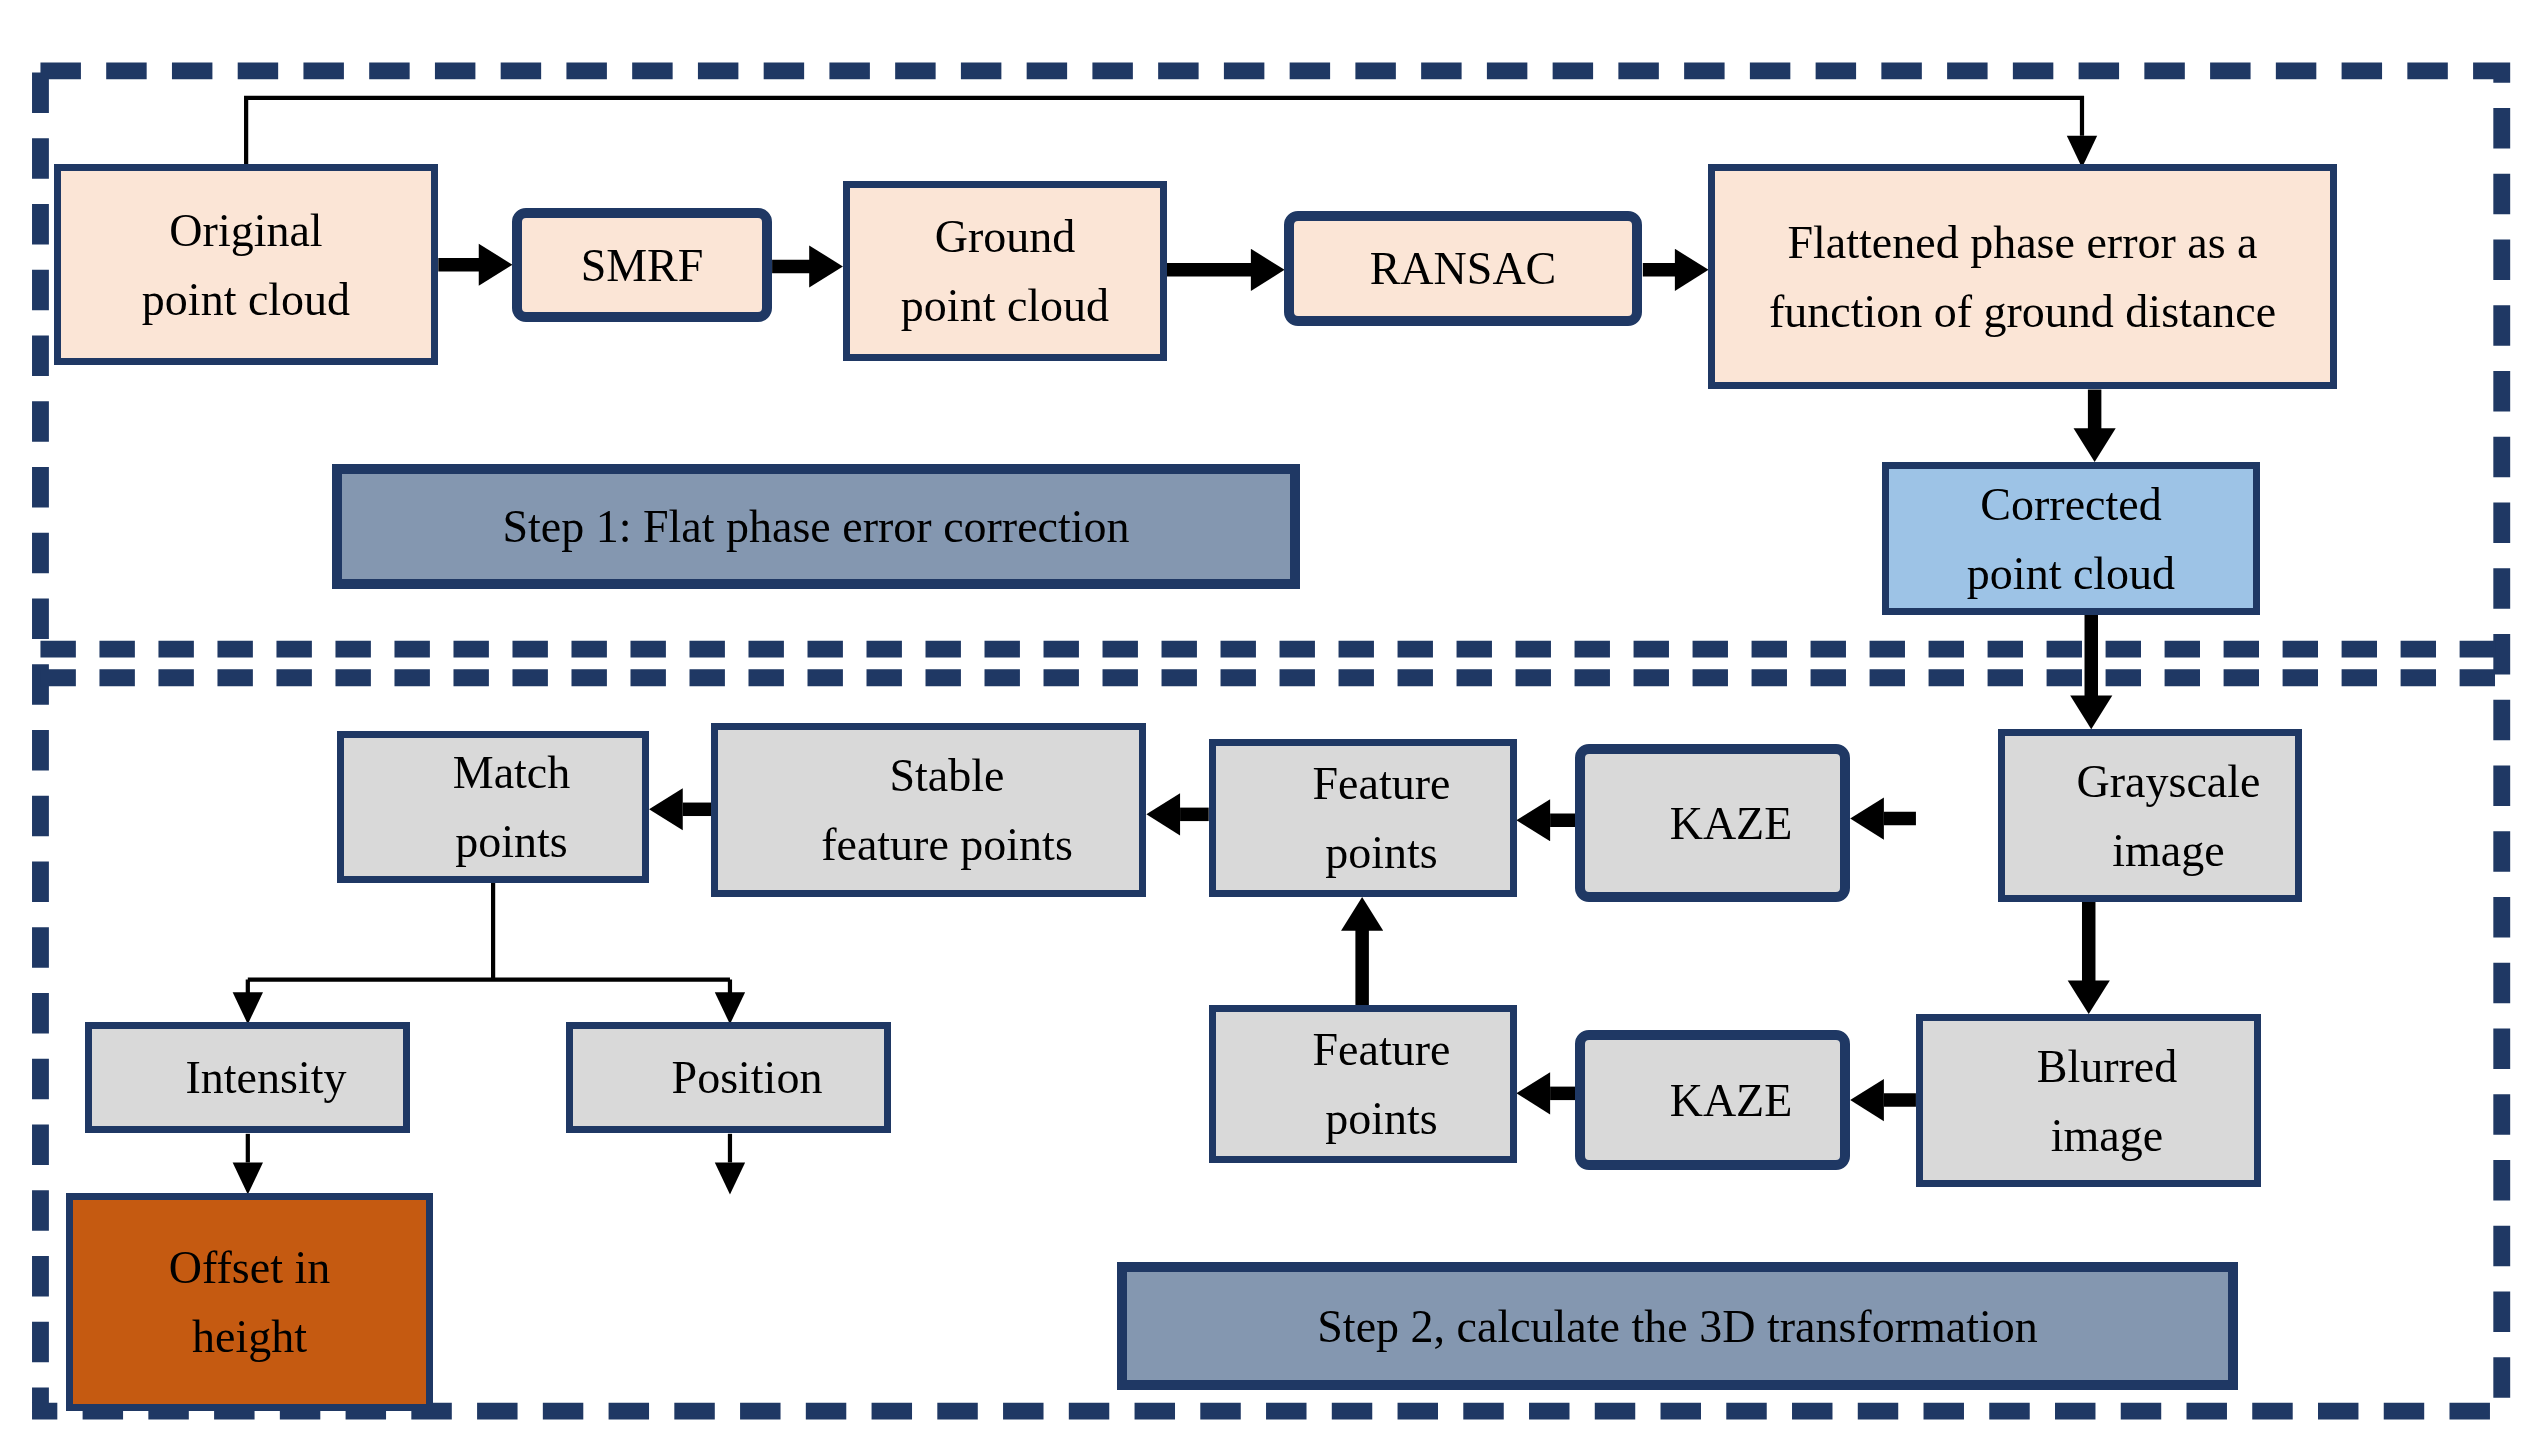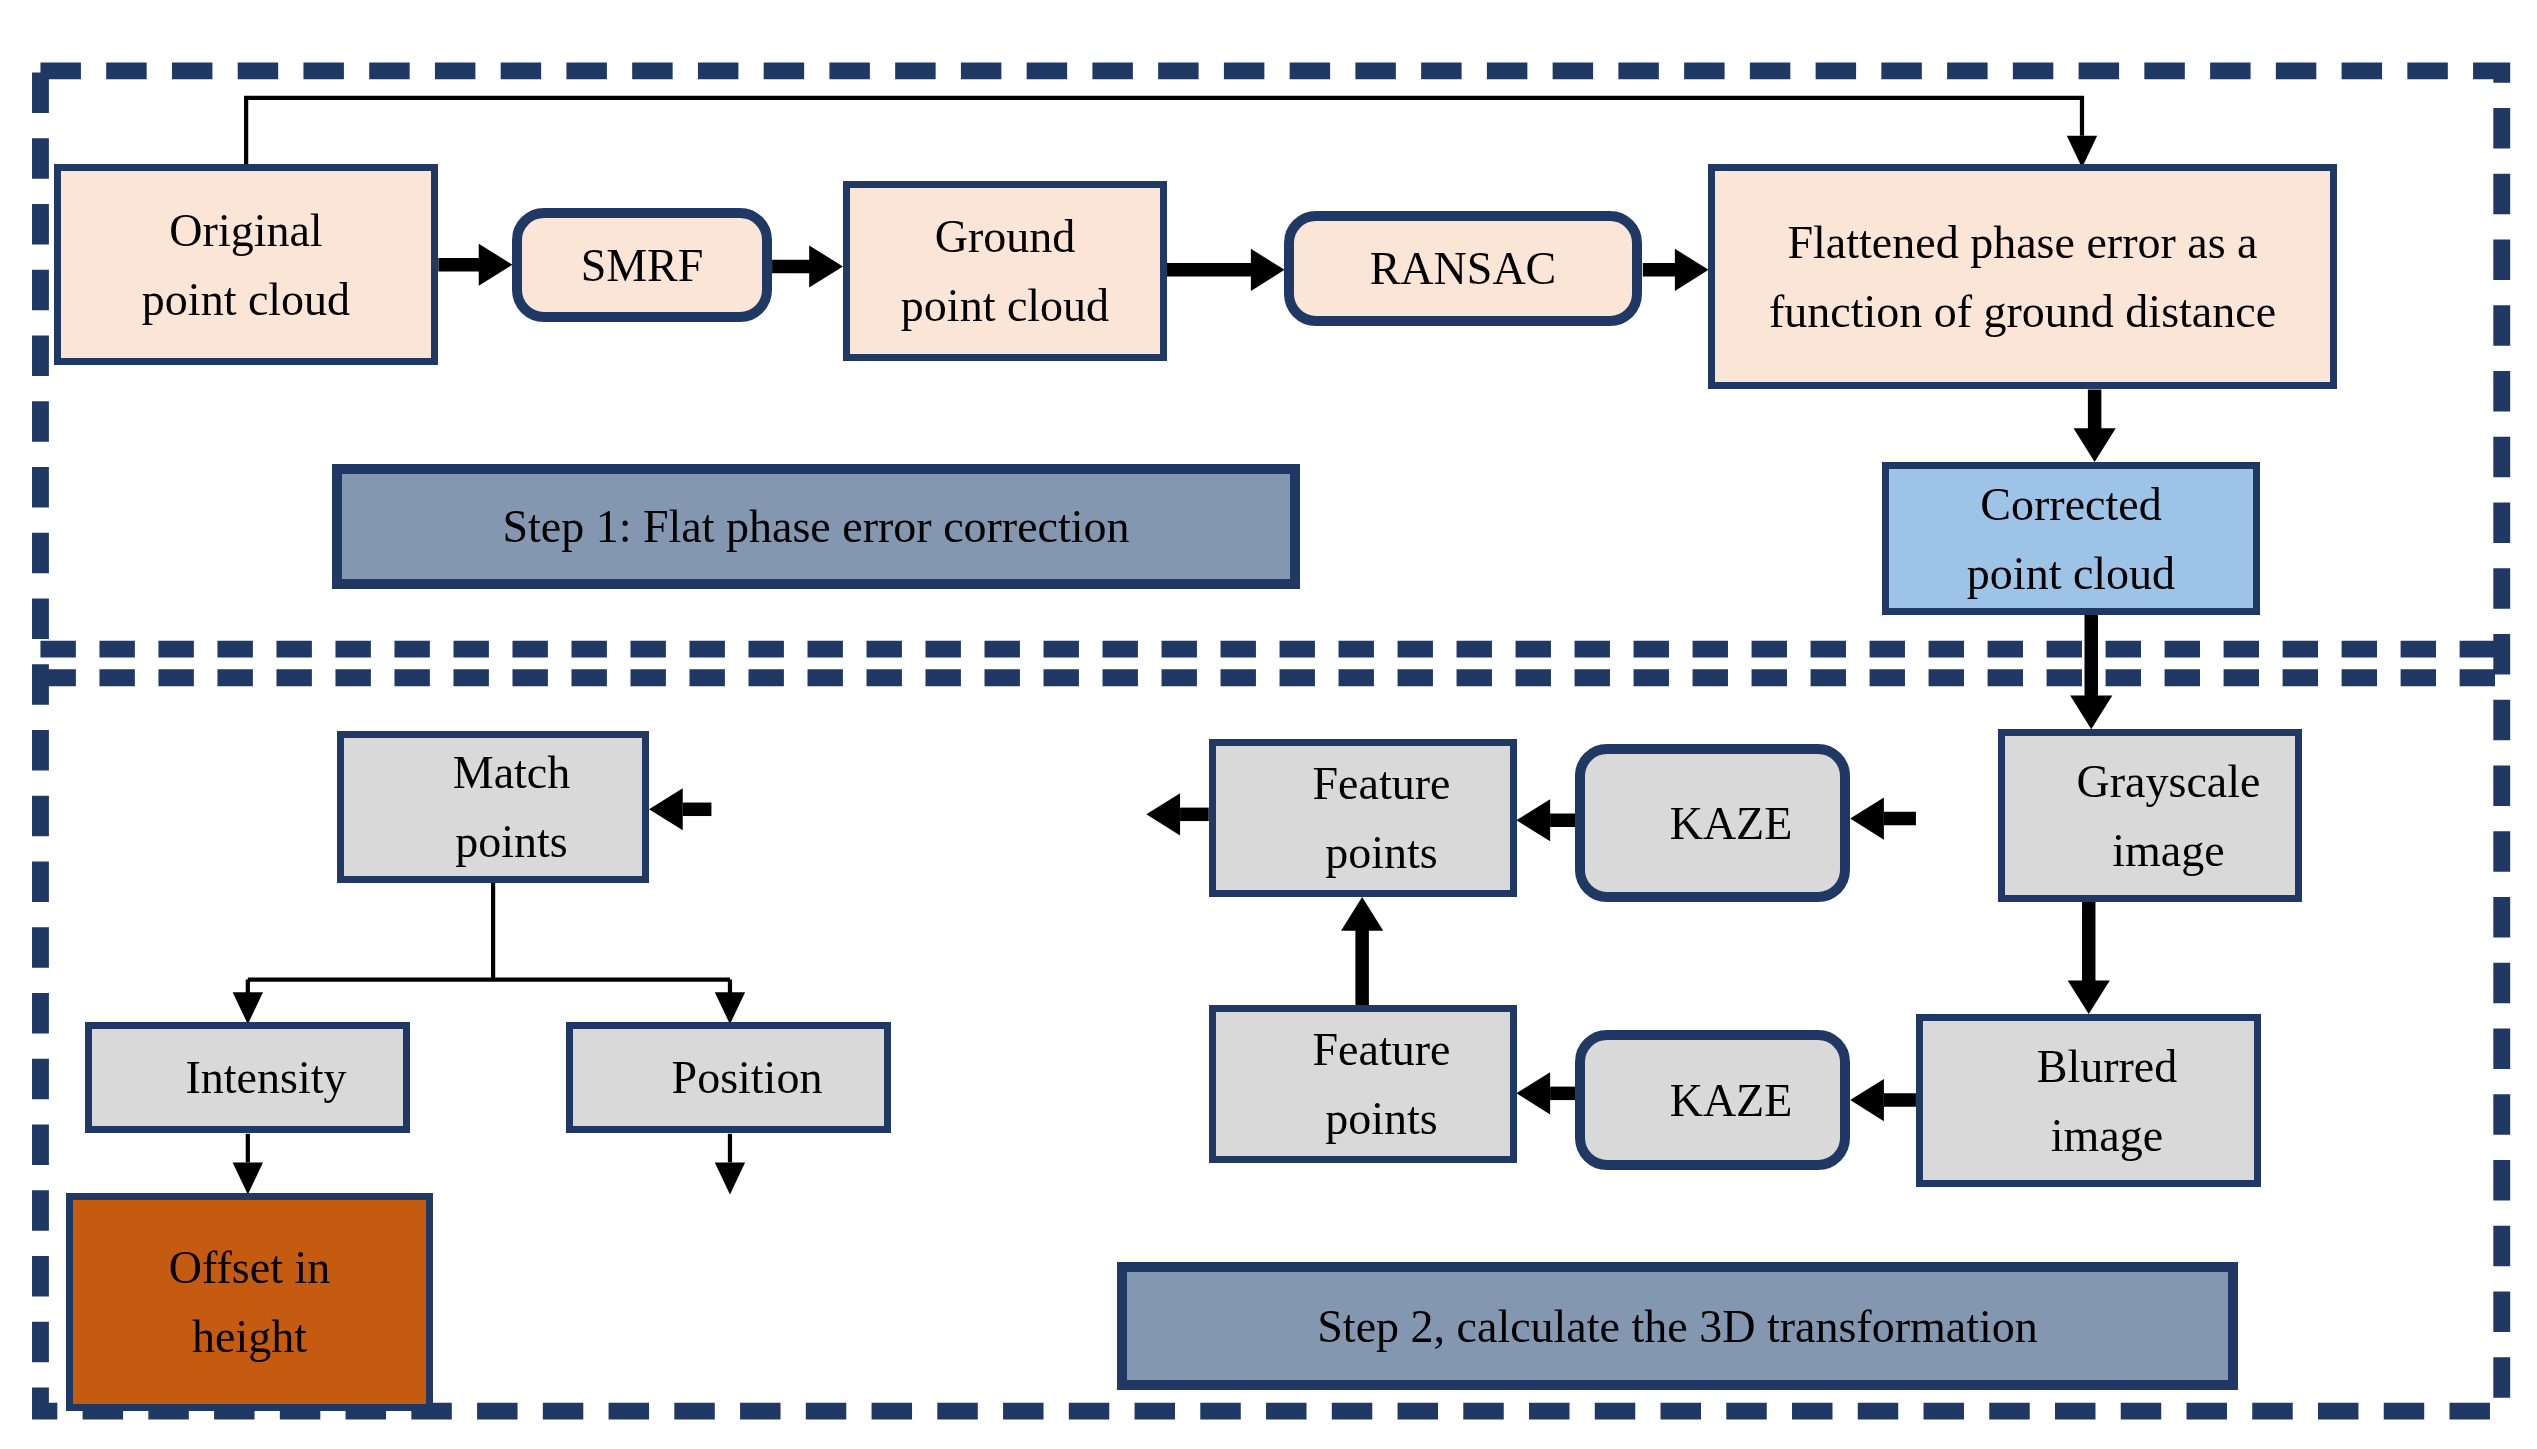--- a/index.html
+++ b/index.html
@@ -6,21 +6,21 @@
   .canvas{
     position:relative;width:2538px;height:1450px;background:#fff;
     font-family:"Liberation Serif","DejaVu Serif",serif;overflow:hidden;
   }
   svg.connectors{position:absolute;left:0;top:0;width:2538px;height:1450px;}
   .node{
     position:absolute;box-sizing:border-box;display:flex;align-items:center;justify-content:center;
     text-align:center;border:7.6px solid #1F3864;color:#000;font-size:46px;line-height:1.5;
     white-space:pre-line;
   }
-  .rounded{border-radius:32px;border-width:10px;}
+  .rounded{border-radius:14px;border-width:10px;}
   .peach{background:#FBE5D6;}
   .gray{background:#D9D9D9;padding-left:37px;}
   .blue{background:#9DC3E6;}
   .bluegray{background:#8497B0;border-width:10px;margin-left:33px;}
   .orange{background:#C55A11;}
   .conn-thick{stroke:#000;stroke-width:16;fill:none;}
   .conn-thin{stroke:#000;stroke-width:5;fill:none;}
   .head{fill:#000;stroke:none;}
   .dash{stroke:#1F3864;stroke-width:20;fill:none;}
 </style>
@@ -125,20 +125,22 @@
 function of ground distance</div>
   <div class="node bluegray" style="left:299px;top:464px;width:968px;height:125px">Step 1: Flat phase error correction</div>
   <div class="node blue" style="left:1882px;top:462px;width:378px;height:153px">Corrected
 point cloud</div>
 
   <div class="node gray" style="left:1998px;top:729px;width:304px;height:173px">Grayscale
 image</div>
   <div class="node gray rounded" style="left:1575px;top:744px;width:275px;height:158px">KAZE</div>
   <div class="node gray" style="left:1209px;top:739px;width:308px;height:158px">Feature
 points</div>
+  <div class="node gray" style="left:711px;top:723px;width:435px;height:174px">Stable
+feature points</div>
   <div class="node gray" style="left:337px;top:731px;width:312px;height:152px">Match
 points</div>
 
   <div class="node gray" style="left:1916px;top:1014px;width:345px;height:173px">Blurred
 image</div>
   <div class="node gray rounded" style="left:1575px;top:1030px;width:275px;height:140px">KAZE</div>
   <div class="node gray" style="left:1209px;top:1005px;width:308px;height:158px">Feature
 points</div>
 
   <div class="node gray" style="left:566px;top:1022px;width:325px;height:111px">Position</div>

